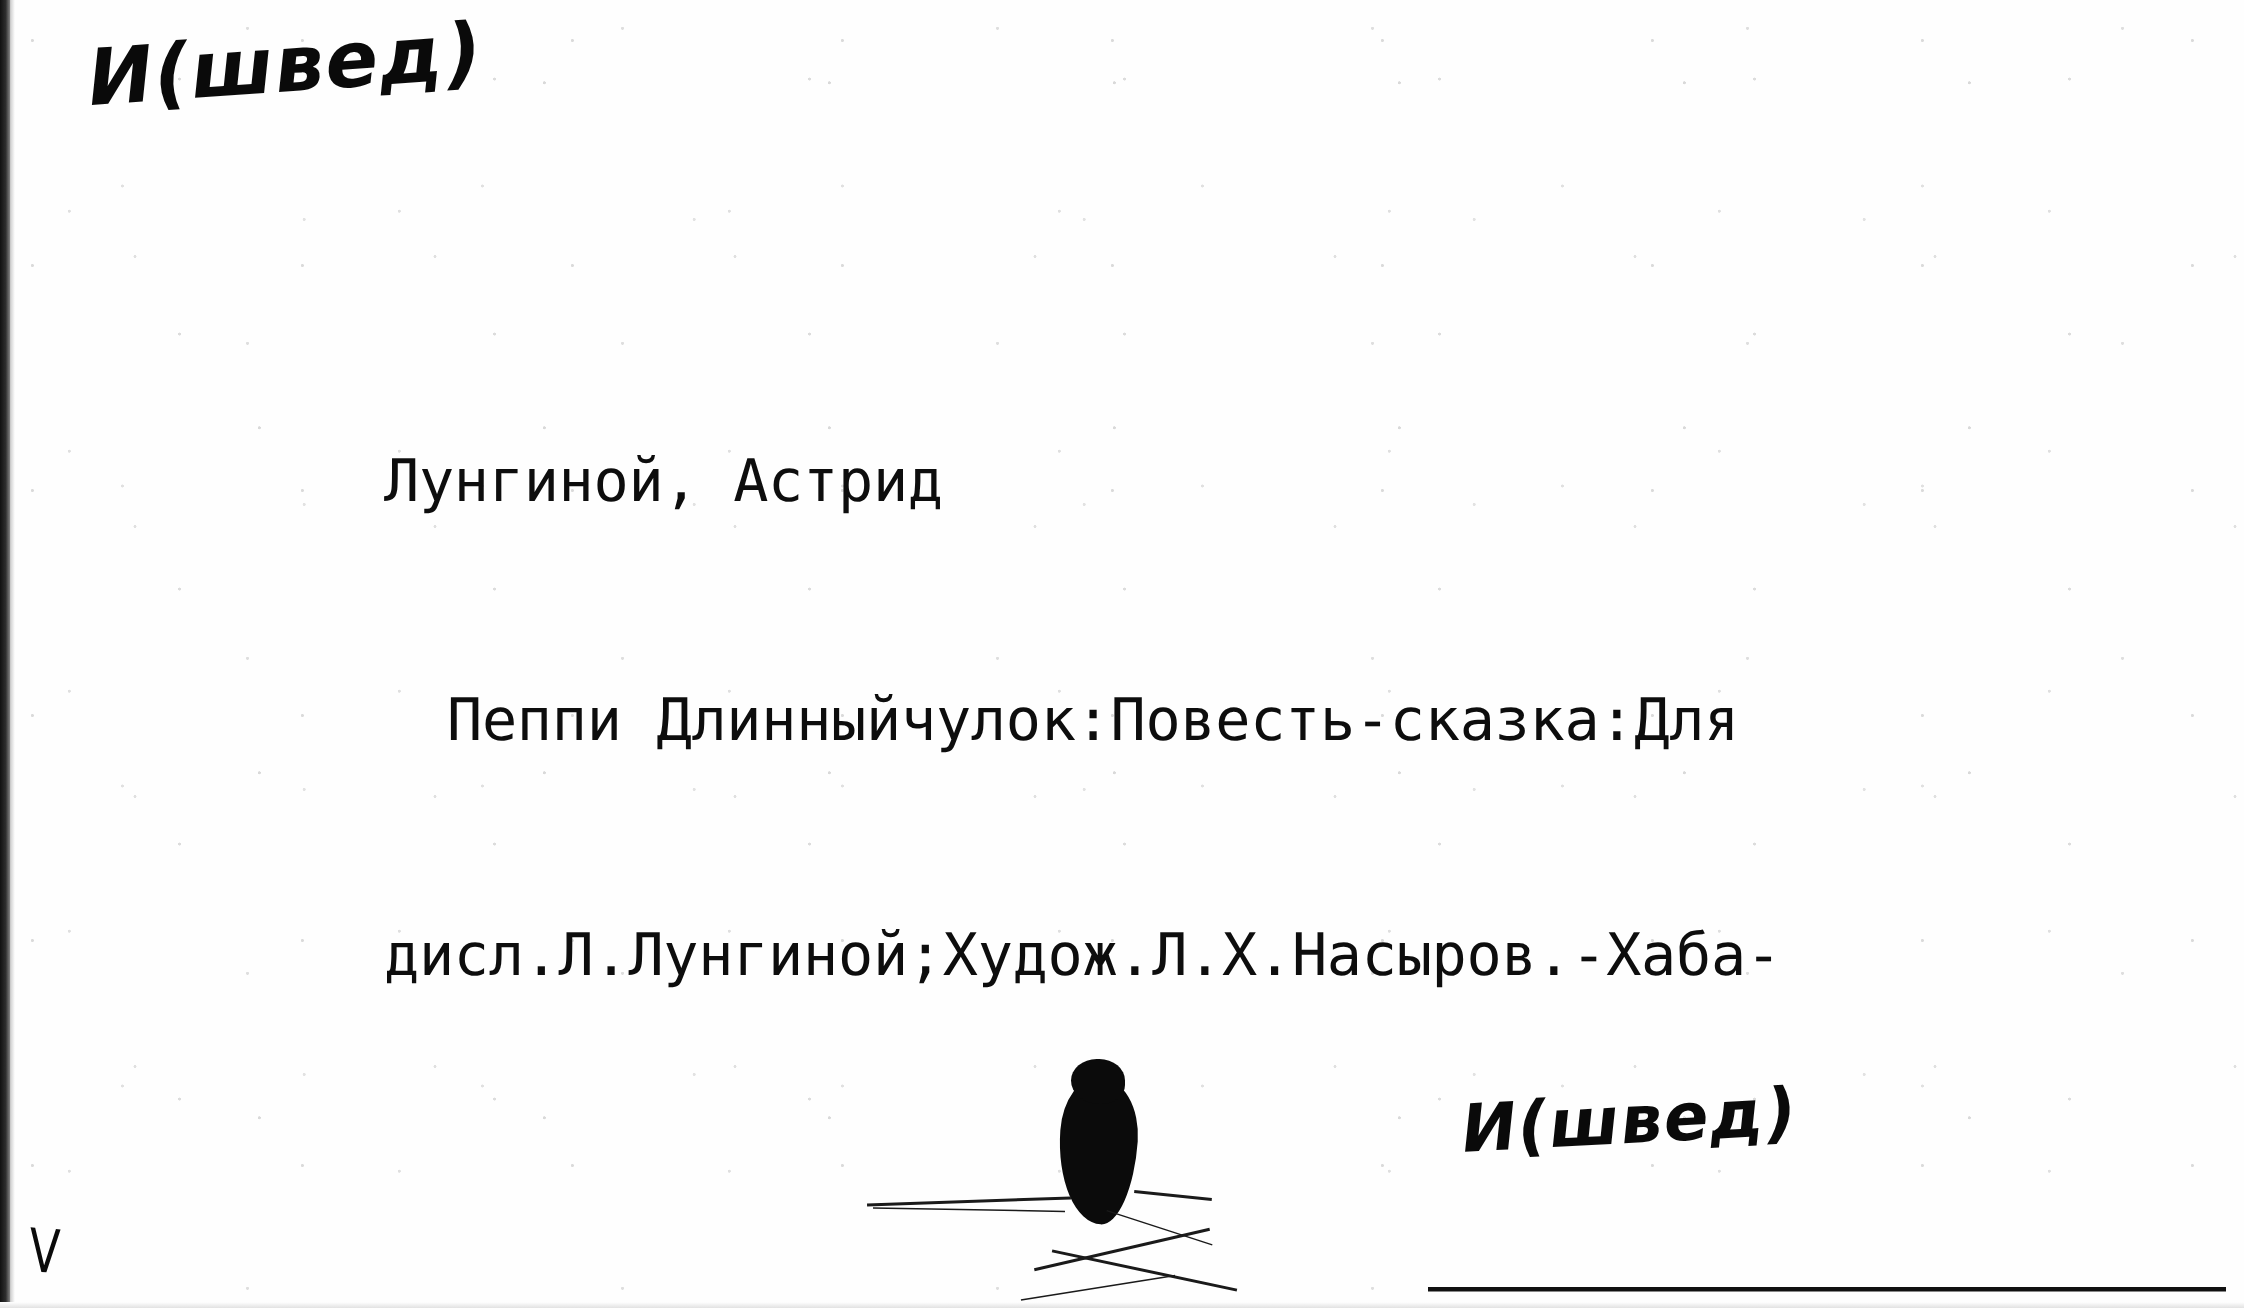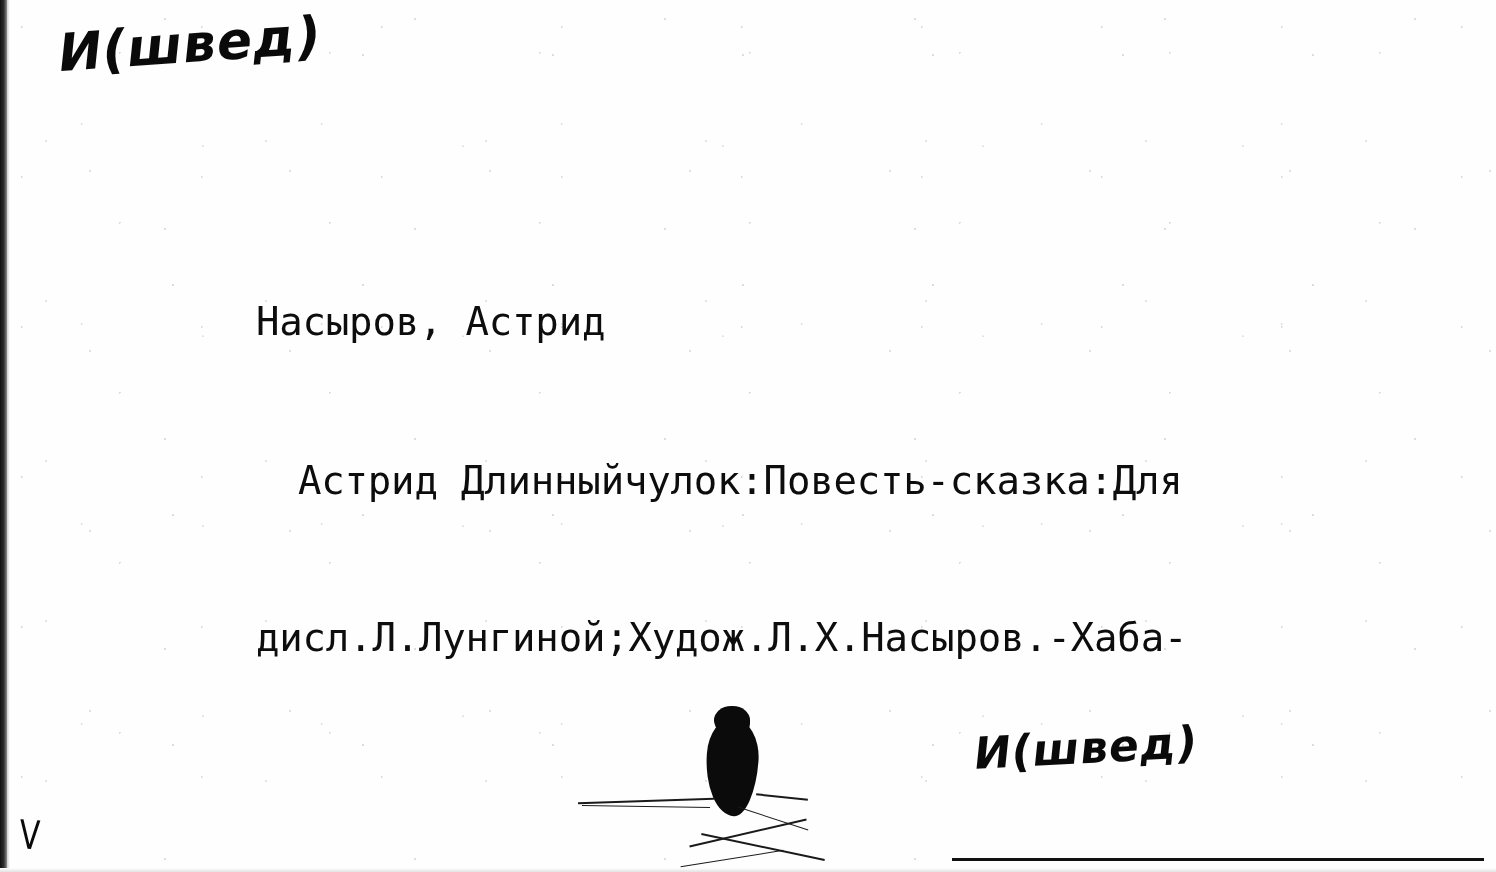--- a/index.html
+++ b/index.html
@@ -170,22 +170,22 @@
 <div class="card-scan">
 
   <div class="noise"></div>
 
   <div class="edge-left"></div>
   <div class="edge-left-inner"></div>
 
   <div class="handwriting hw-top">И(швед)</div>
 
   <div class="record">
-    <span class="author">Насыров, Астрид</span>
-    <span class="body-line indent jit1">Астрид Длинныйчулок:Повесть-сказка:Для</span>
+    <span class="author">Лунгиной, Астрид</span>
+    <span class="body-line indent jit1">Пеппи Длинныйчулок:Повесть-сказка:Для</span>
     <span class="body-line jit3">дисл.Л.Лунгиной;Худож.Л.Х.Насыров.-Хаба-</span>
     
   </div>
 
   <div class="blot"></div>
   <div class="blot2"></div>
   <div class="stroke s1"></div>
   <div class="stroke s2"></div>
   <div class="stroke s3"></div>
   <div class="stroke s4"></div>

